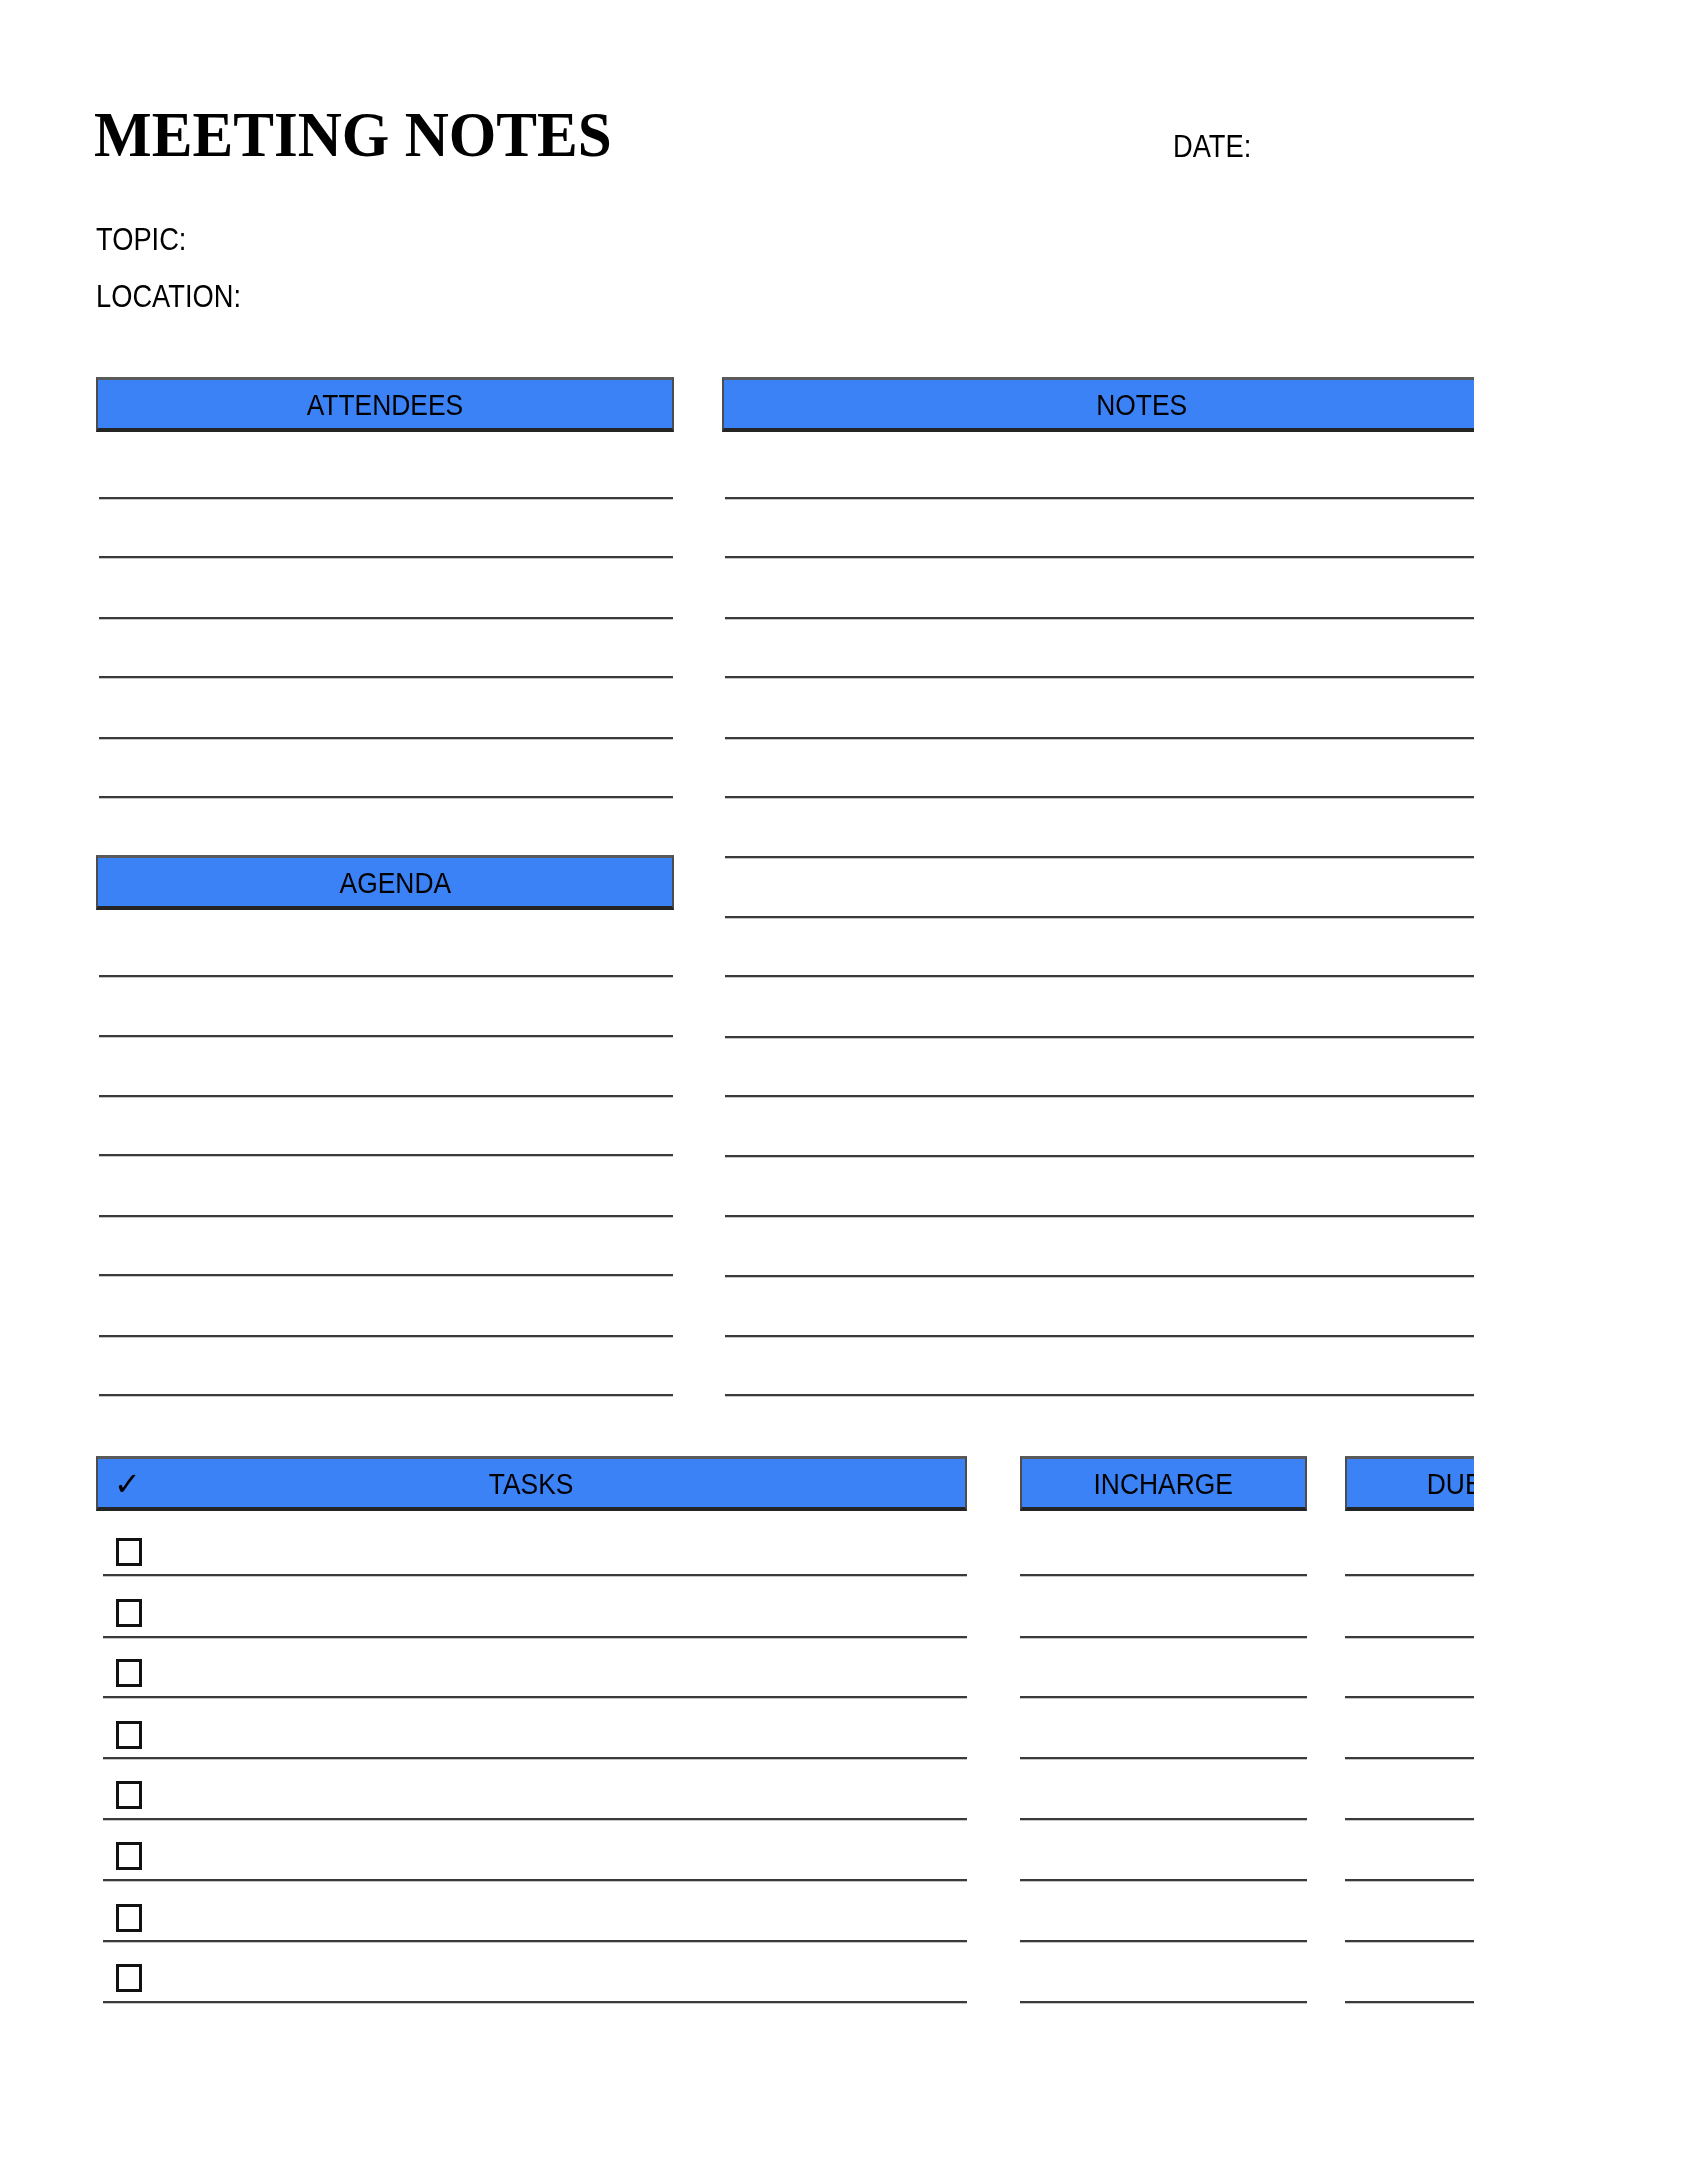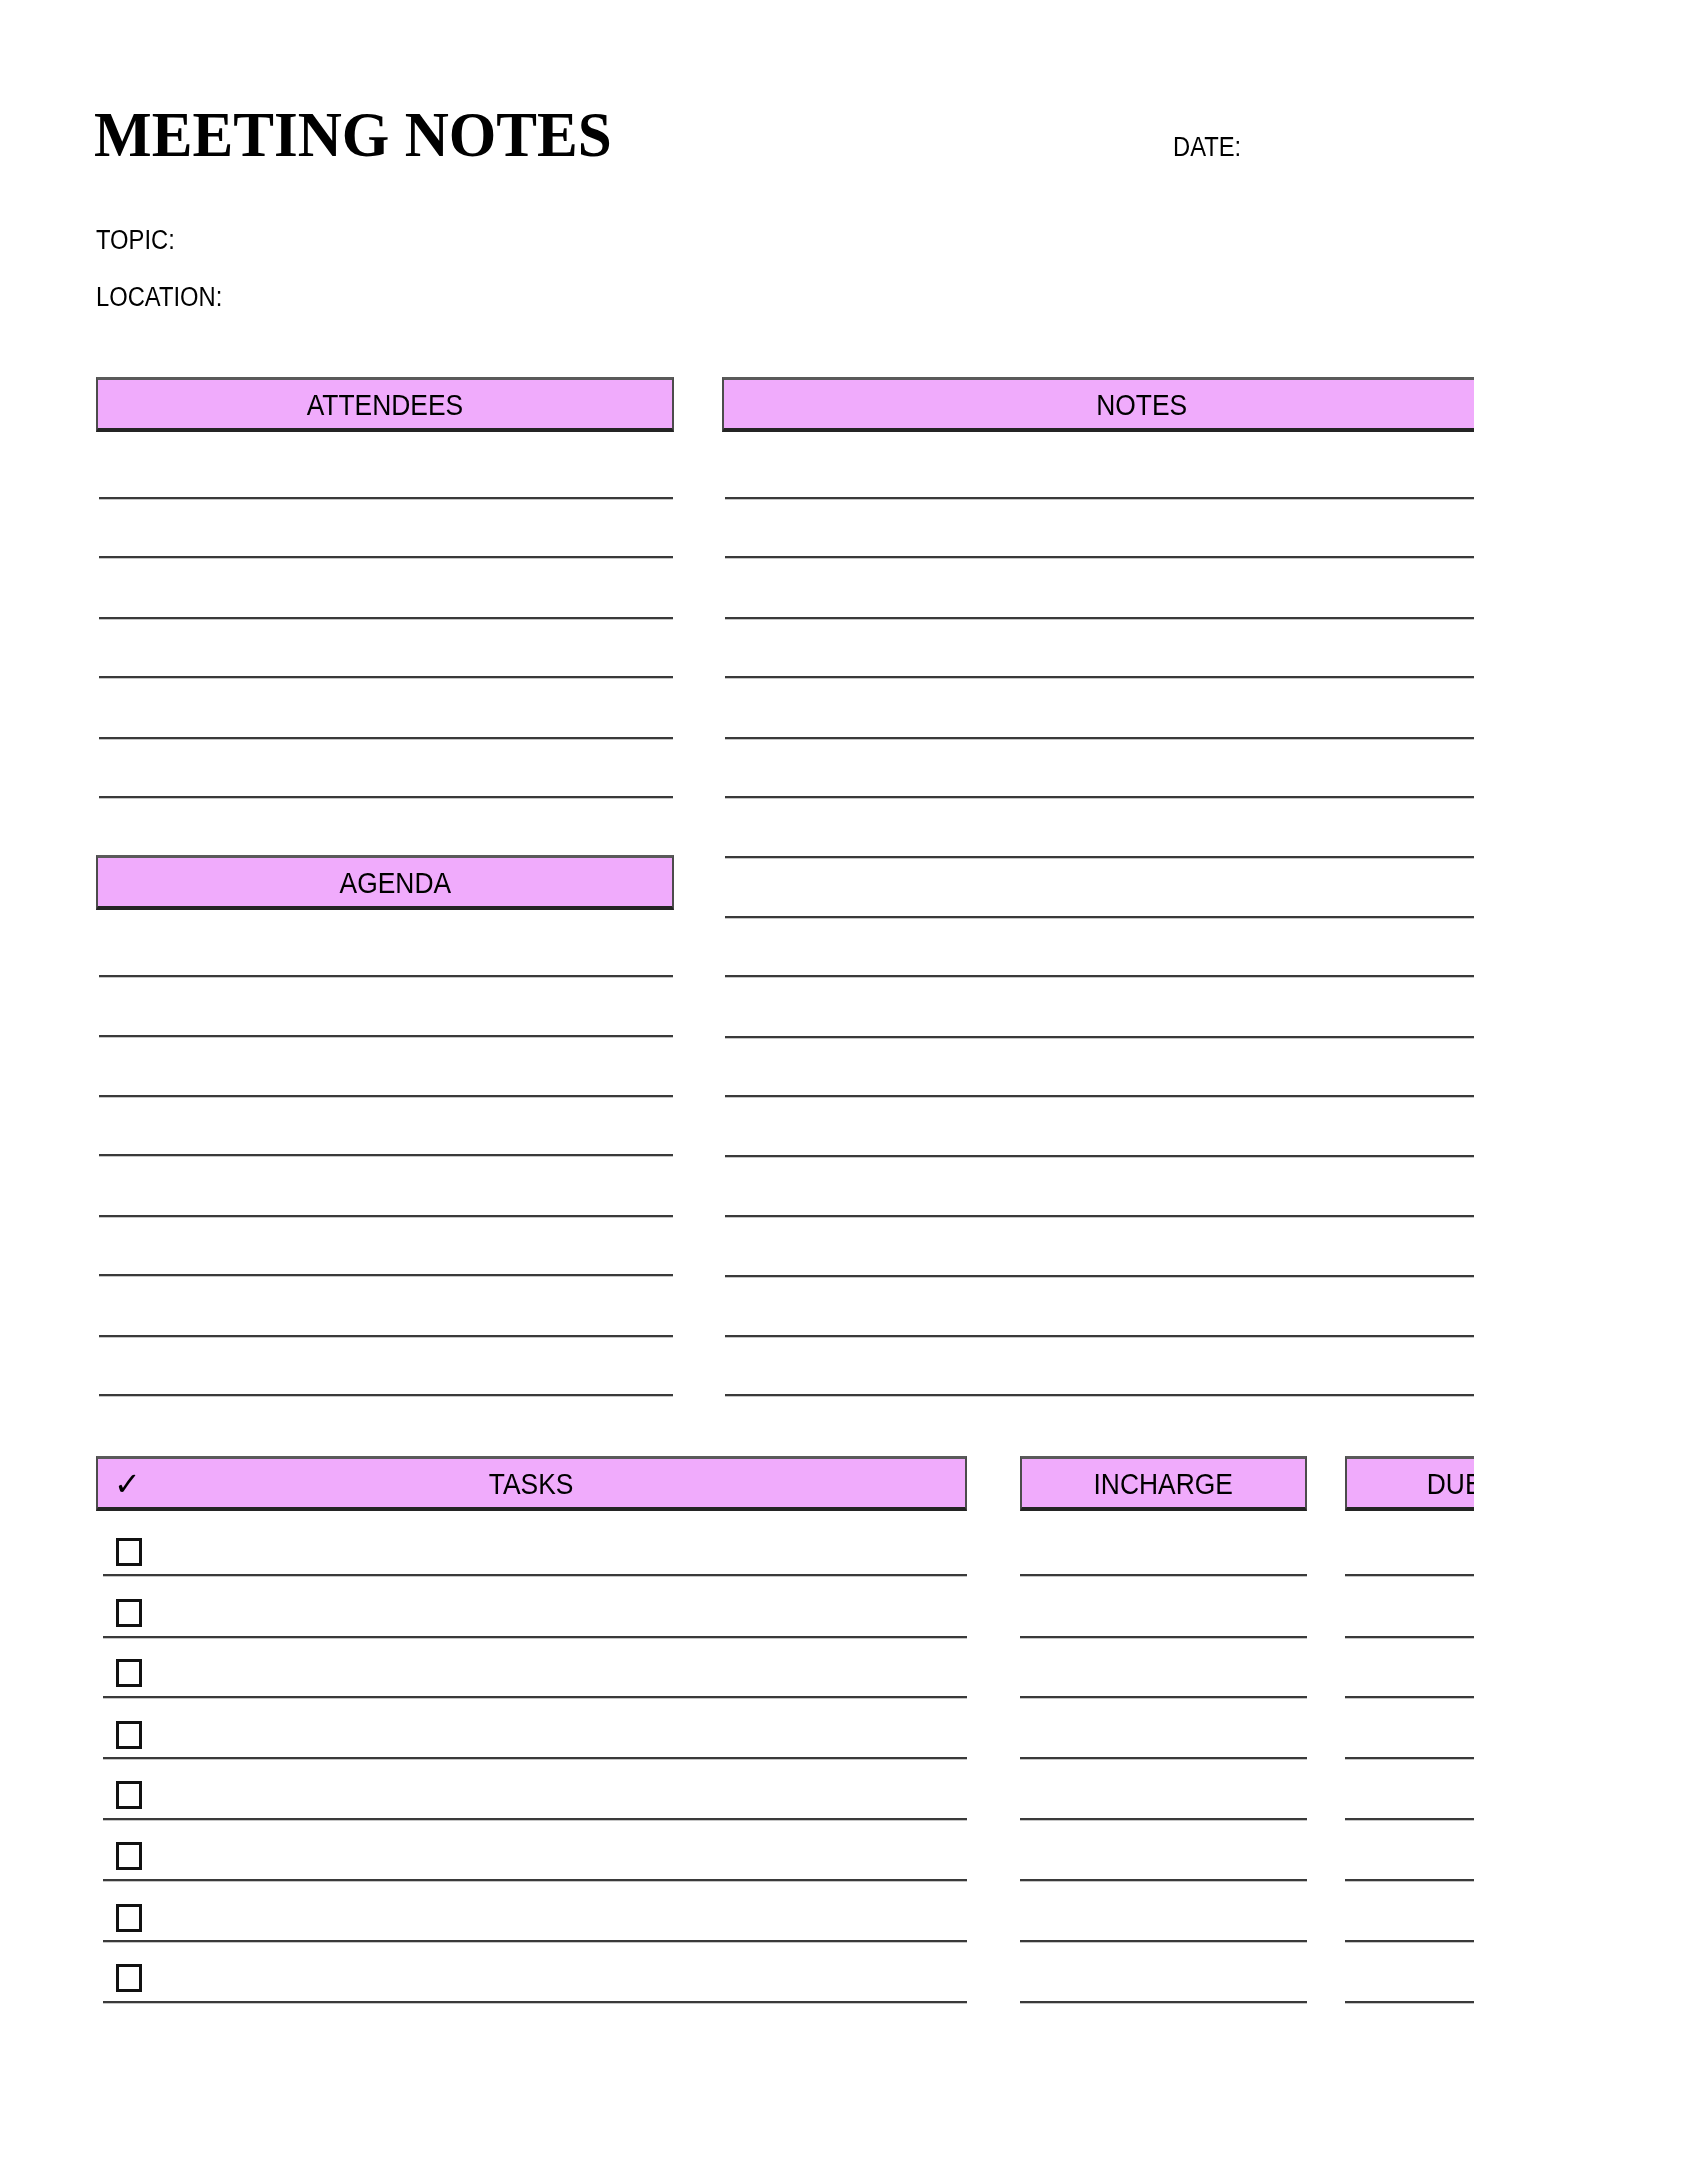--- a/index.html
+++ b/index.html
@@ -10,24 +10,24 @@
   }
   .abs{position:absolute;}
   
   .cond{display:inline-block;transform:scaleX(.88);transform-origin:0 50%;white-space:nowrap;}
   .cond-c{display:inline-block;transform:scaleX(.88);transform-origin:50% 50%;white-space:nowrap;}
   
   #title{
     left:94px;top:99px;font-family:"Liberation Serif",serif;font-weight:bold;
     font-size:63px;letter-spacing:0px;transform:scaleX(.97);transform-origin:0 0;
   }
-  .label{font-size:27px;line-height:36px;}
+  .label{font-size:31px;line-height:36px;}
   
   .hdr{
-    background:#f0abfc;
+    background:#3b82f6;
     border:2px solid #4c4c4c;border-top:3px solid #5a5a5a;border-bottom:4px solid #242424;
     box-sizing:border-box;text-align:center;font-size:30px;line-height:49px;height:55px;
   }
   
   .rule{
     position:absolute;height:0;border-top:2px solid #3a3a3a;border-bottom:1px solid #c6c6c6;
   }
   
   .cbx{
     position:absolute;width:20px;height:22px;border:3px solid #111;background:#fff;box-sizing:content-box;

